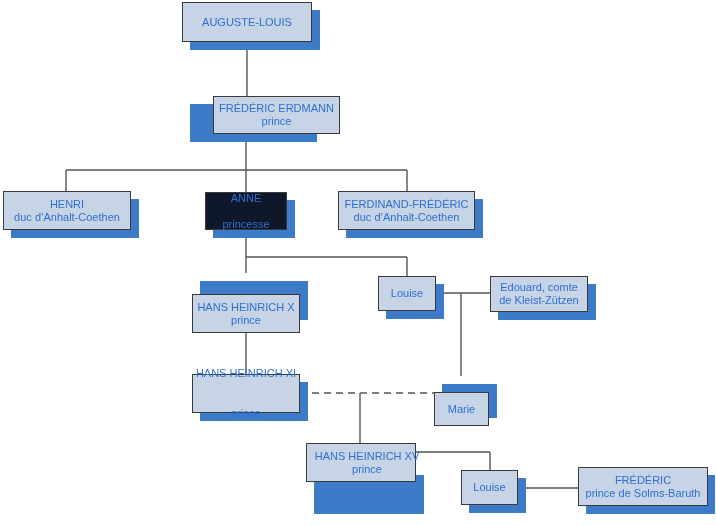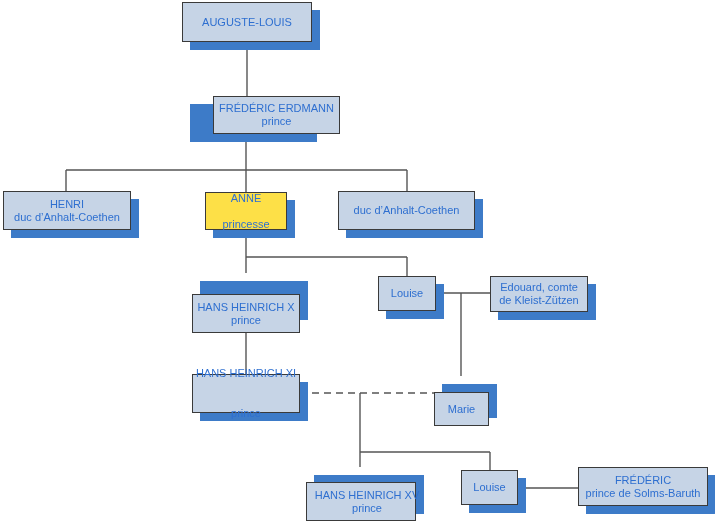--- a/index.html
+++ b/index.html
@@ -90,26 +90,27 @@
       <div class="node" style="left: 182px; top: 96px; width: 127px; height: 38px; background: rgb(198, 212, 230); border-color: rgb(58, 58, 58); color: rgb(46, 111, 208); margin-left: 31px;">
         <span class="nm">FRÉDÉRIC ERDMANN</span>
         <span class="ttl">prince</span>
       </div>
       <div class="shadow" style="left: 11px; top: 199px; width: 128px; height: 39px; background: rgb(61, 123, 200);"></div>
       <div class="node" style="left: 3px; top: 191px; width: 128px; height: 39px; background: rgb(198, 212, 230); border-color: rgb(58, 58, 58); color: rgb(46, 111, 208); justify-content: center;">
         <span class="nm">HENRI</span>
         <span class="ttl">duc d’Anhalt-Coethen</span>
       </div>
       <div class="shadow" style="left: 213px; top: 200px; width: 82px; height: 38px; background: rgb(61, 123, 200);"></div>
-      <div class="node" style="left: 205px; top: 192px; width: 82px; height: 38px; background: #fde047; border-color: rgb(58, 58, 58); color: rgb(46, 111, 208); gap: 13px;">
+      <div class="node" style="left: 205px; top: 192px; width: 82px; height: 38px; background: #0f172a; border-color: rgb(58, 58, 58); color: rgb(46, 111, 208); gap: 13px;">
         <span class="nm">ANNE</span>
         <span class="ttl">princesse</span>
       </div>
       <div class="shadow" style="left: 346px; top: 199px; width: 137px; height: 39px; background: rgb(61, 123, 200);"></div>
       <div class="node" style="left: 338px; top: 191px; width: 137px; height: 39px; background: rgb(198, 212, 230); border-color: rgb(58, 58, 58); color: rgb(46, 111, 208);">
+        <span class="nm">FERDINAND-FRÉDÉRIC</span>
         <span class="ttl">duc d’Anhalt-Coethen</span>
       </div>
       <div class="shadow" style="left: 200px; top: 281px; width: 108px; height: 39px; background: rgb(61, 123, 200);"></div>
       <div class="node" style="left: 192px; top: 273px; width: 108px; height: 39px; background: rgb(198, 212, 230); border-color: rgb(58, 58, 58); color: rgb(46, 111, 208); margin-top: 21px;">
         <span class="nm">HANS HEINRICH X</span>
         <span class="ttl">prince</span>
       </div>
       <div class="shadow" style="left: 386px; top: 284px; width: 58px; height: 35px; background: rgb(61, 123, 200);"></div>
       <div class="node" style="left: 378px; top: 276px; width: 58px; height: 35px; background: rgb(198, 212, 230); border-color: rgb(58, 58, 58); color: rgb(46, 111, 208);">
         <span class="nm">Louise</span>
@@ -122,21 +123,21 @@
       <div class="shadow" style="left: 200px; top: 382px; width: 108px; height: 39px; background: rgb(61, 123, 200);"></div>
       <div class="node" style="left: 192px; top: 374px; width: 108px; height: 39px; background: rgb(198, 212, 230); border-color: rgb(58, 58, 58); color: rgb(46, 111, 208); gap: 27px;">
         <span class="nm">HANS HEINRICH XI</span>
         <span class="ttl">prince</span>
       </div>
       <div class="shadow" style="left: 442px; top: 384px; width: 55px; height: 34px; background: rgb(61, 123, 200);"></div>
       <div class="node" style="left: 434px; top: 392px; width: 55px; height: 34px; background: rgb(198, 212, 230); border-color: rgb(58, 58, 58); color: rgb(46, 111, 208);">
         <span class="nm">Marie</span>
       </div>
       <div class="shadow" style="left: 314px; top: 475px; width: 110px; height: 39px; background: rgb(61, 123, 200);"></div>
-      <div class="node" style="left: 306px; top: 482px; width: 110px; height: 39px; background: rgb(198, 212, 230); border-color: rgb(58, 58, 58); color: rgb(46, 111, 208); padding-left: 12px;">
+      <div class="node" style="left: 306px; top: 443px; width: 110px; height: 39px; background: rgb(198, 212, 230); border-color: rgb(58, 58, 58); color: rgb(46, 111, 208); padding-left: 12px;">
         <span class="nm">HANS HEINRICH XV</span>
         <span class="ttl">prince</span>
       </div>
       <div class="shadow" style="left: 469px; top: 478px; width: 57px; height: 35px; background: rgb(61, 123, 200);"></div>
       <div class="node" style="left: 461px; top: 470px; width: 57px; height: 35px; background: rgb(198, 212, 230); border-color: rgb(58, 58, 58); color: rgb(46, 111, 208);">
         <span class="nm">Louise</span>
       </div>
       <div class="shadow" style="left: 586px; top: 475px; width: 130px; height: 39px; background: rgb(61, 123, 200);"></div>
       <div class="node" style="left: 578px; top: 467px; width: 130px; height: 39px; background: rgb(198, 212, 230); border-color: rgb(58, 58, 58); color: rgb(46, 111, 208);">
         <span class="nm">FRÉDÉRIC</span>

